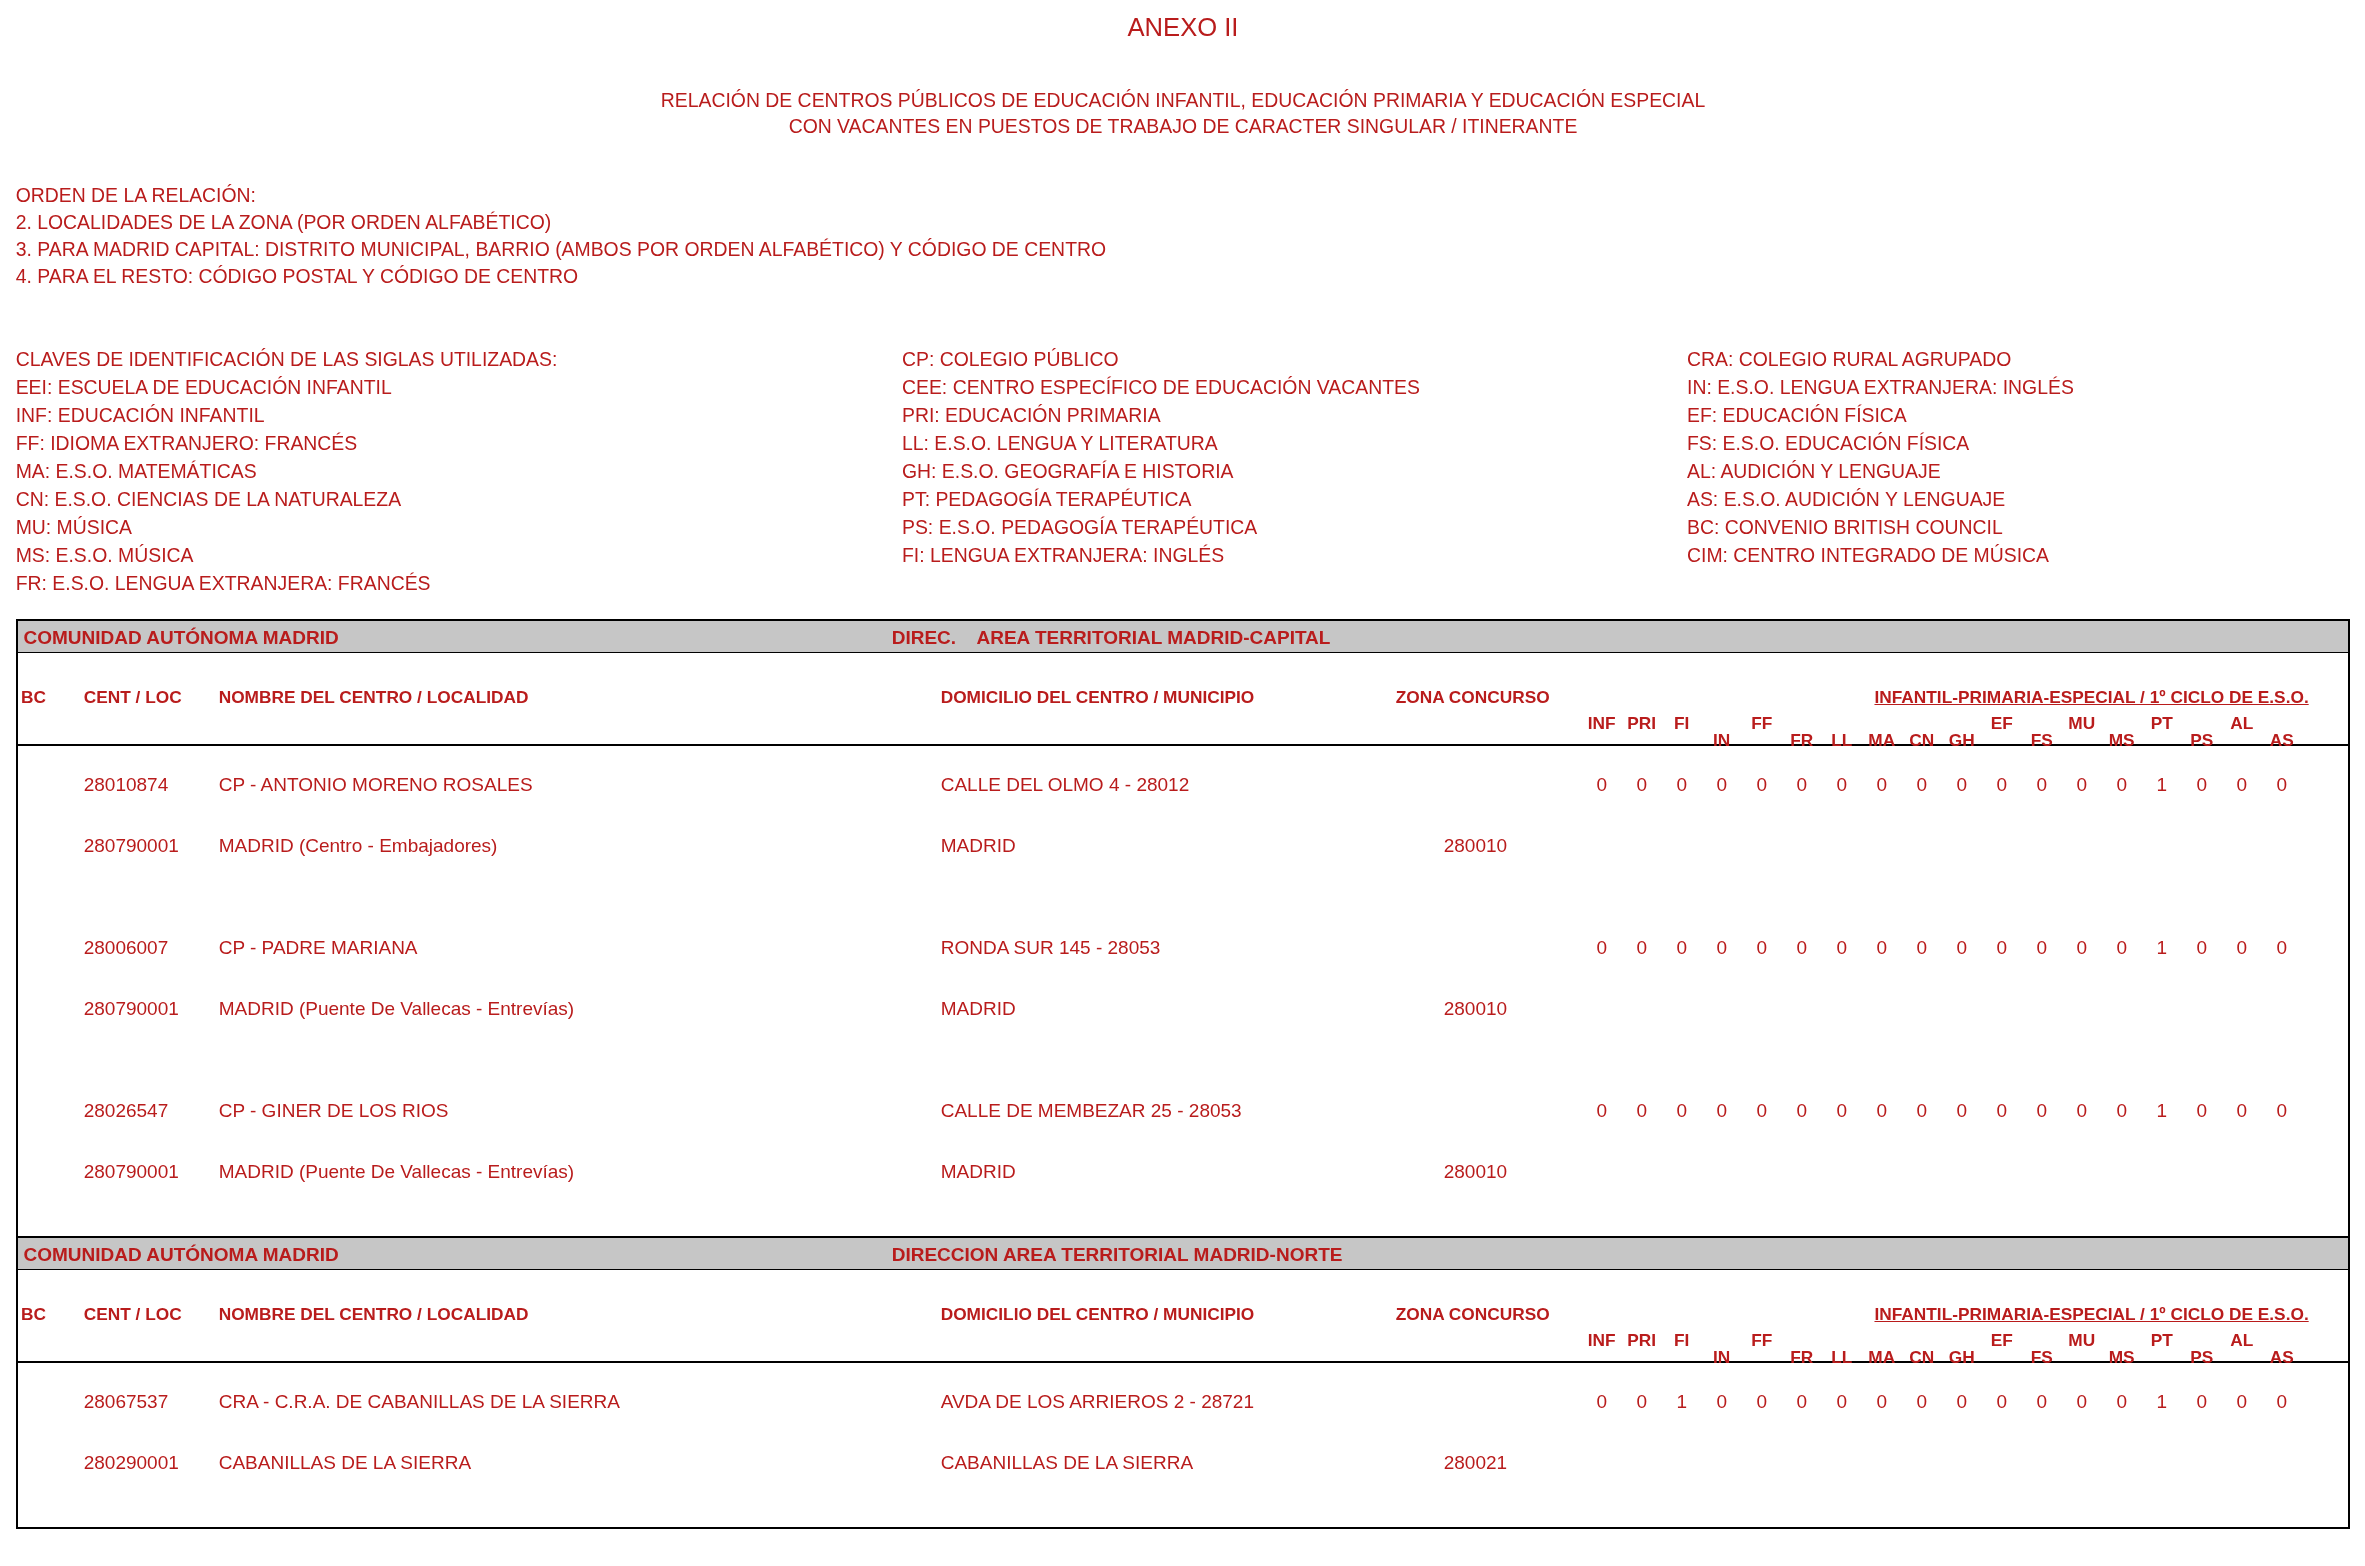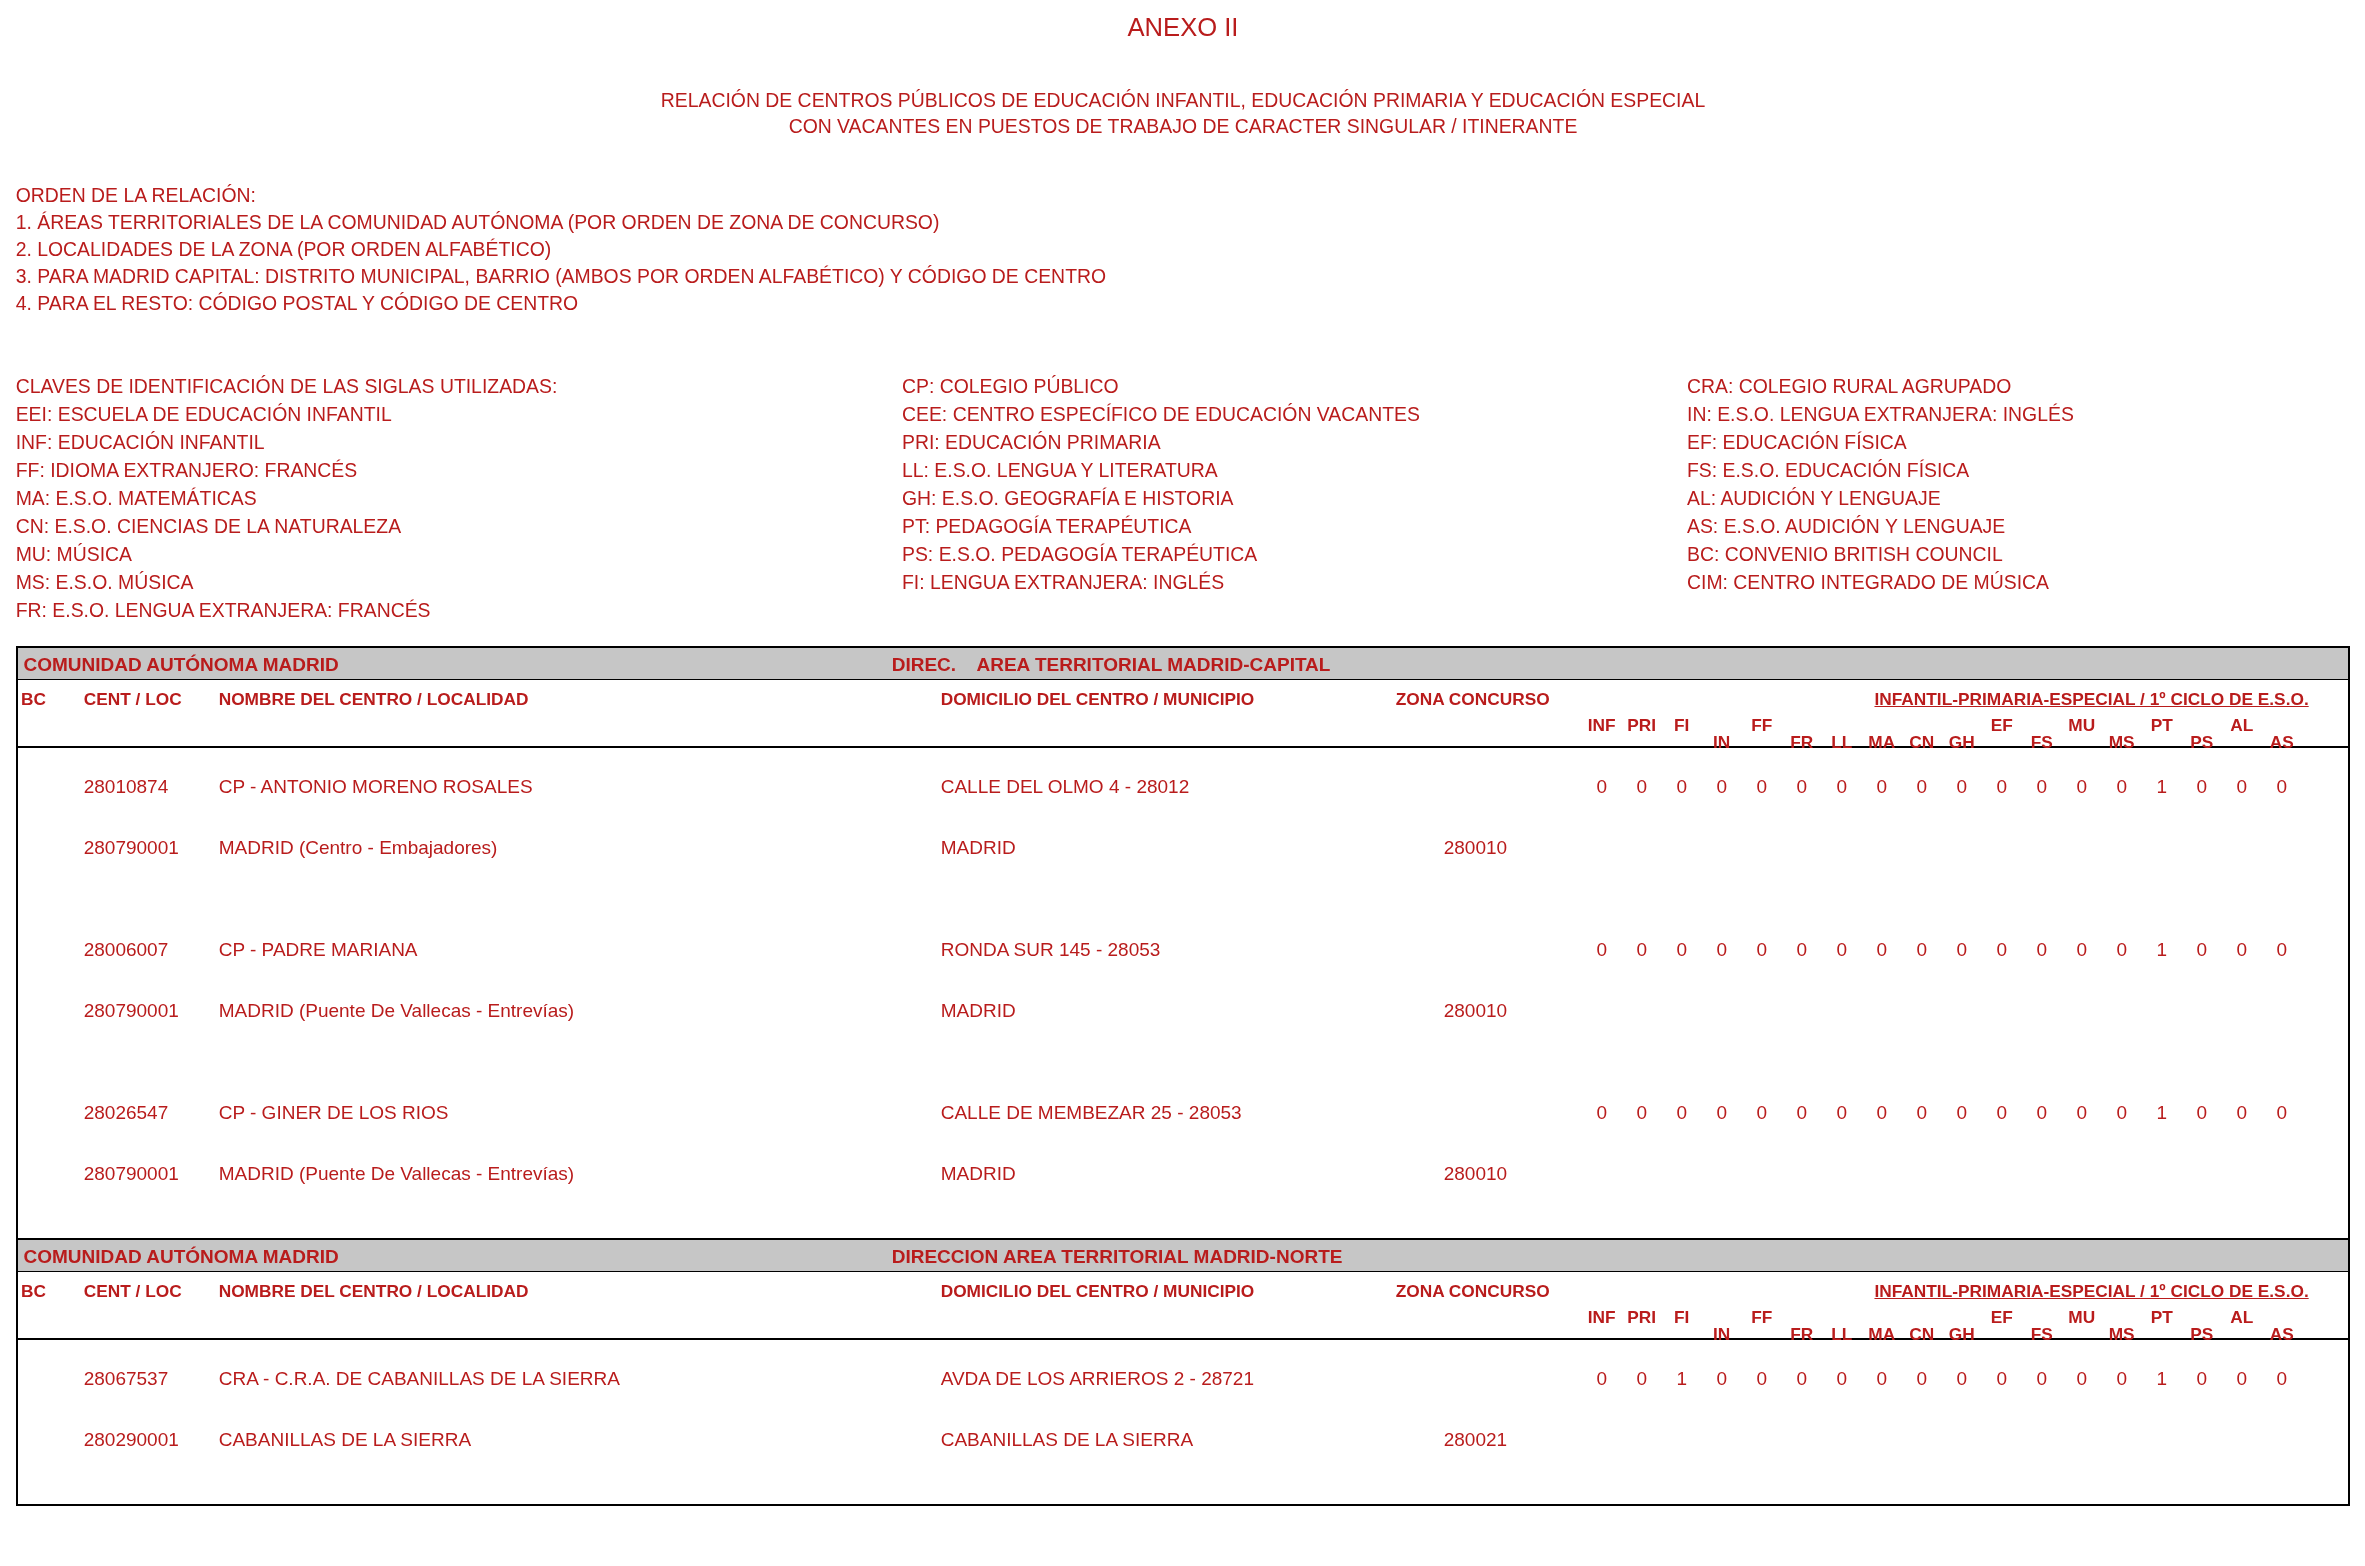--- a/index.html
+++ b/index.html
@@ -31,21 +31,21 @@
   .section-bar {
     position: relative; height: 32px;
     background: #c6c6c6;
     border-bottom: 0.8px solid #000;
     font-weight: bold; font-size: 19px;
   }
   .section-bar .bar-text { position: absolute; top: 5.8px; white-space: pre; }
   .region { left: 5.8px; }
   .direccion { left: 874px; }
 
-  .col-headers { position: relative; height: 68px; border-bottom: 2.5px solid #000; font-weight: bold; font-size: 17.3px; }
+  .col-headers { position: relative; height: 68px; border-bottom: 2.5px solid #000; font-weight: bold; font-size: 17.3px; margin-top: 25px; }
   .ch-label { position: absolute; top: 8.3px; white-space: nowrap; }
   .h-bc     { left: 3.3px; }
   .h-cent   { left: 66px; }
   .h-nombre { left: 201px; }
   .h-dom    { left: 923px; }
   .h-zona   { left: 1378px; }
   .h-group  { left: 1564px; width: 727px; text-align: right; }
   .h-group span { text-decoration: underline; }
 
   .subrow { position: absolute; left: 1564px; width: 727px; display: flex; }
@@ -74,21 +74,20 @@
 
   <div class="subtitle">
     <div>RELACIÓN DE CENTROS PÚBLICOS DE EDUCACIÓN INFANTIL, EDUCACIÓN PRIMARIA Y EDUCACIÓN ESPECIAL</div>
     <div>CON VACANTES EN PUESTOS DE TRABAJO DE CARACTER SINGULAR / ITINERANTE</div>
   </div>
 
   <div class="orden">
     <div>ORDEN DE LA RELACIÓN:</div>
     <div>
 
-    <div class="orden-item">1. ÁREAS TERRITORIALES DE LA COMUNIDAD AUTÓNOMA (POR ORDEN DE ZONA DE CONCURSO)</div>
         <div class="orden-item">2. LOCALIDADES DE LA ZONA (POR ORDEN ALFABÉTICO)</div>
         <div class="orden-item">3. PARA MADRID CAPITAL: DISTRITO MUNICIPAL, BARRIO (AMBOS POR ORDEN ALFABÉTICO) Y CÓDIGO DE CENTRO</div>
         <div class="orden-item">4. PARA EL RESTO: CÓDIGO POSTAL Y CÓDIGO DE CENTRO</div>
       </div>
   </div>
 
   <div class="legend">
     <div class="legend-col c1">
 
     <div class="legend-line">CLAVES DE IDENTIFICACIÓN DE LAS SIGLAS UTILIZADAS:</div>

